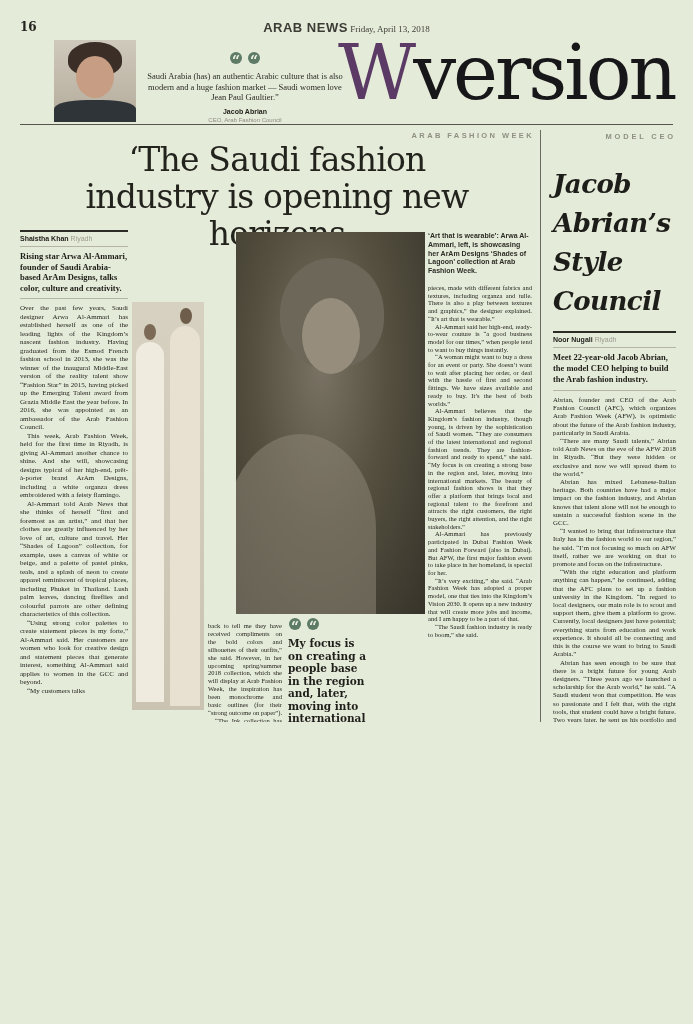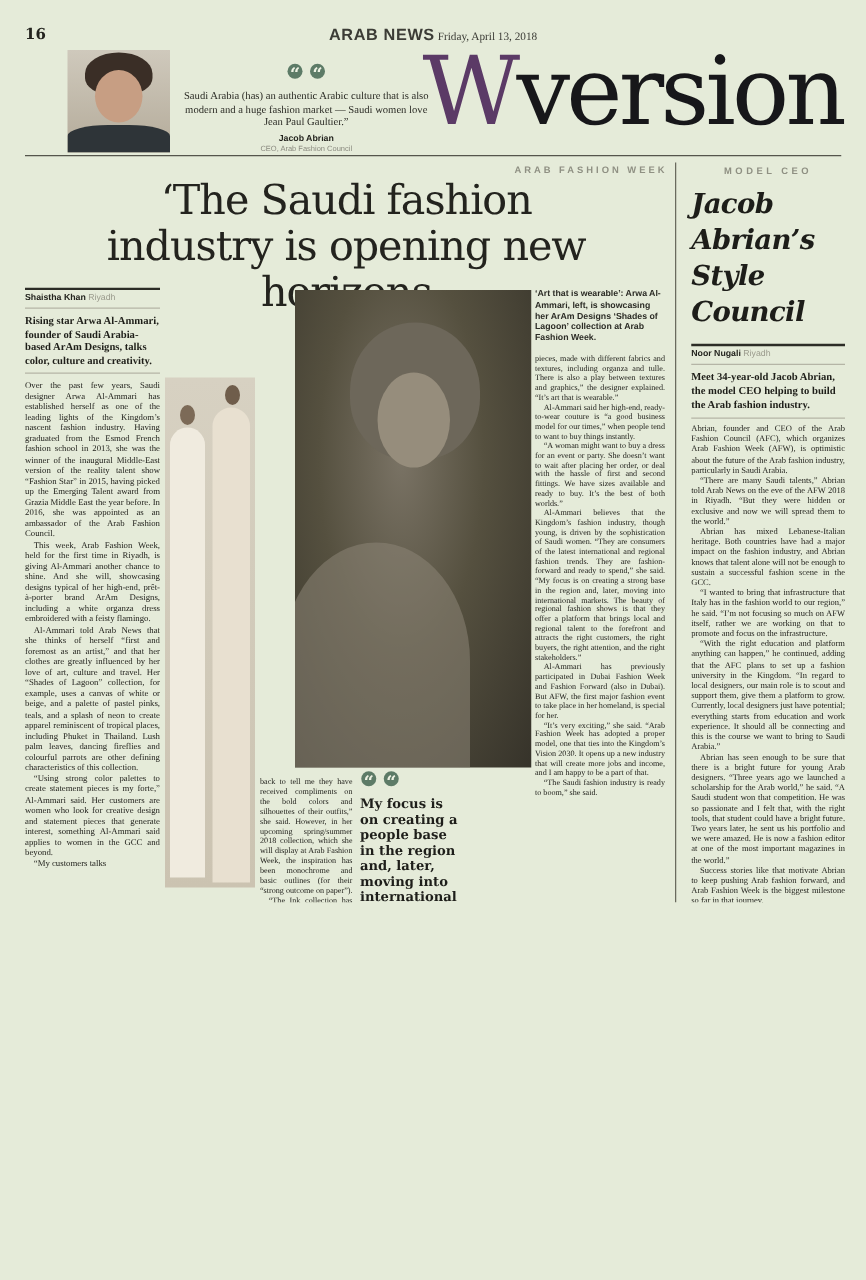--- a/index.html
+++ b/index.html
@@ -58,22 +58,22 @@
   .lead-col2{left:208px;top:622px;width:74px;height:123px;overflow:hidden;font-size:6.5px;line-height:7.9px;}
   .lead-pullquote{left:288px;top:616px;width:82px;}
   .lead-pullquote .pqtext{font:700 10.5px/12.5px "DejaVu Serif",serif;color:#1e1e1a;margin-top:2px;}
   .lead-pullquote .pqauthor{margin-top:6px;font:700 6.5px/8px "Liberation Sans",sans-serif;color:#23231e;}
   .lead-col4{left:428px;top:232px;width:104px;height:513px;overflow:hidden;font-size:6.5px;line-height:7.7px;}
   .lead-col4 .caption{margin-bottom:8px;}
 
   
   .rail-rule{left:540px;top:130px;width:1px;height:882px;background:#6a6a5e;}
   .rail{left:553px;top:132px;width:123px;}
-  .rail .kicker{text-align:center;letter-spacing:2.8px;margin-bottom:8px;}
-  .rail-headline{font-family:"DejaVu Serif",serif;font-style:italic;font-weight:700;font-size:22px;line-height:29px;
+  .rail .kicker{text-align:right;letter-spacing:2.8px;margin-bottom:24px;}
+  .rail-headline{font-family:"DejaVu Serif",serif;font-style:italic;font-weight:700;font-size:26px;line-height:39px;
                  color:#1d1d19;margin-bottom:10px;letter-spacing:-0.5px;}
   .rail .standfirst{font-size:8.5px;line-height:11px;}
   .rail-body{height:424px;overflow:hidden;font-size:6.8px;line-height:8.2px;}
   .bio-rule{width:58px;border-top:3px solid #23231e;margin:9px 0 3px;}
   .bio-label{font:700 13px/15px "DejaVu Serif",serif;color:#0f172a;letter-spacing:1.5px;margin-bottom:2px;}
   .bio-text{font:600 7px/9.3px "Liberation Sans",sans-serif;color:#3f3f38;text-align:justify;}
   .rail-jacob-photo{left:597px;top:892px;width:79px;height:126px;overflow:hidden;
         background:repeating-linear-gradient(90deg,#d0caba 0 7px,#c3bcac 7px 14px);}
   .jp-figure{position:absolute;left:22px;top:18px;width:34px;height:108px;background:#d8d2c4;border-radius:10px 10px 0 0;}
   .jp-head{position:absolute;left:30px;top:6px;width:17px;height:20px;border-radius:50%;background:#a97f62;}
@@ -196,21 +196,21 @@
   </div>
 
   <div class="abs rail-rule"></div>
   <div class="abs rail">
     <div class="kicker">MODEL CEO</div>
     <div class="rail-headline">Jacob Abrian’s Style Council</div>
     <div class="byline">
       <span class="bname">Noor Nugali</span>
       <span>Riyadh</span>
     </div>
-    <div class="standfirst">Meet 34-year-old Jacob Abrian, the model CEO helping to build the Arab fashion industry.</div>
+    <div class="standfirst">Meet 22-year-old Jacob Abrian, the model CEO helping to build the Arab fashion industry.</div>
     <div class="rail-body body-copy">
         <p>Abrian, founder and CEO of the Arab Fashion Council (AFC), which organizes Arab Fashion Week (AFW), is optimistic about the future of the Arab fashion industry, particularly in Saudi Arabia.</p>
         <p>“There are many Saudi talents,” Abrian told Arab News on the eve of the AFW 2018 in Riyadh. “But they were hidden or exclusive and now we will spread them to the world.”</p>
         <p>Abrian has mixed Lebanese-Italian heritage. Both countries have had a major impact on the fashion industry, and Abrian knows that talent alone will not be enough to sustain a successful fashion scene in the GCC.</p>
         <p>“I wanted to bring that infrastructure that Italy has in the fashion world to our region,” he said. “I’m not focusing so much on AFW itself, rather we are working on that to promote and focus on the infrastructure.</p>
         <p>“With the right education and platform anything can happen,” he continued, adding that the AFC plans to set up a fashion university in the Kingdom. “In regard to local designers, our main role is to scout and support them, give them a platform to grow. Currently, local designers just have potential; everything starts from education and work experience. It should all be connecting and this is the course we want to bring to Saudi Arabia.”</p>
         <p>Abrian has seen enough to be sure that there is a bright future for young Arab designers. “Three years ago we launched a scholarship for the Arab world,” he said. “A Saudi student won that competition. He was so passionate and I felt that, with the right tools, that student could have a bright future. Two years later, he sent us his portfolio and we were amazed. He is now a fashion editor at one of the most important magazines in the world.”</p>
         <p>Success stories like that motivate Abrian to keep pushing Arab fashion forward, and Arab Fashion Week is the biggest milestone so far in that journey.</p>
         <p>“It’s a sign that Saudi is changing,” he said of the event. “I’m proud to say that Saudi is going to surprise everyone around the world in a top-notch manner.</p>
         <p>“This is a great start,” he continued. “It’s exciting. We’re building history.”</p>

